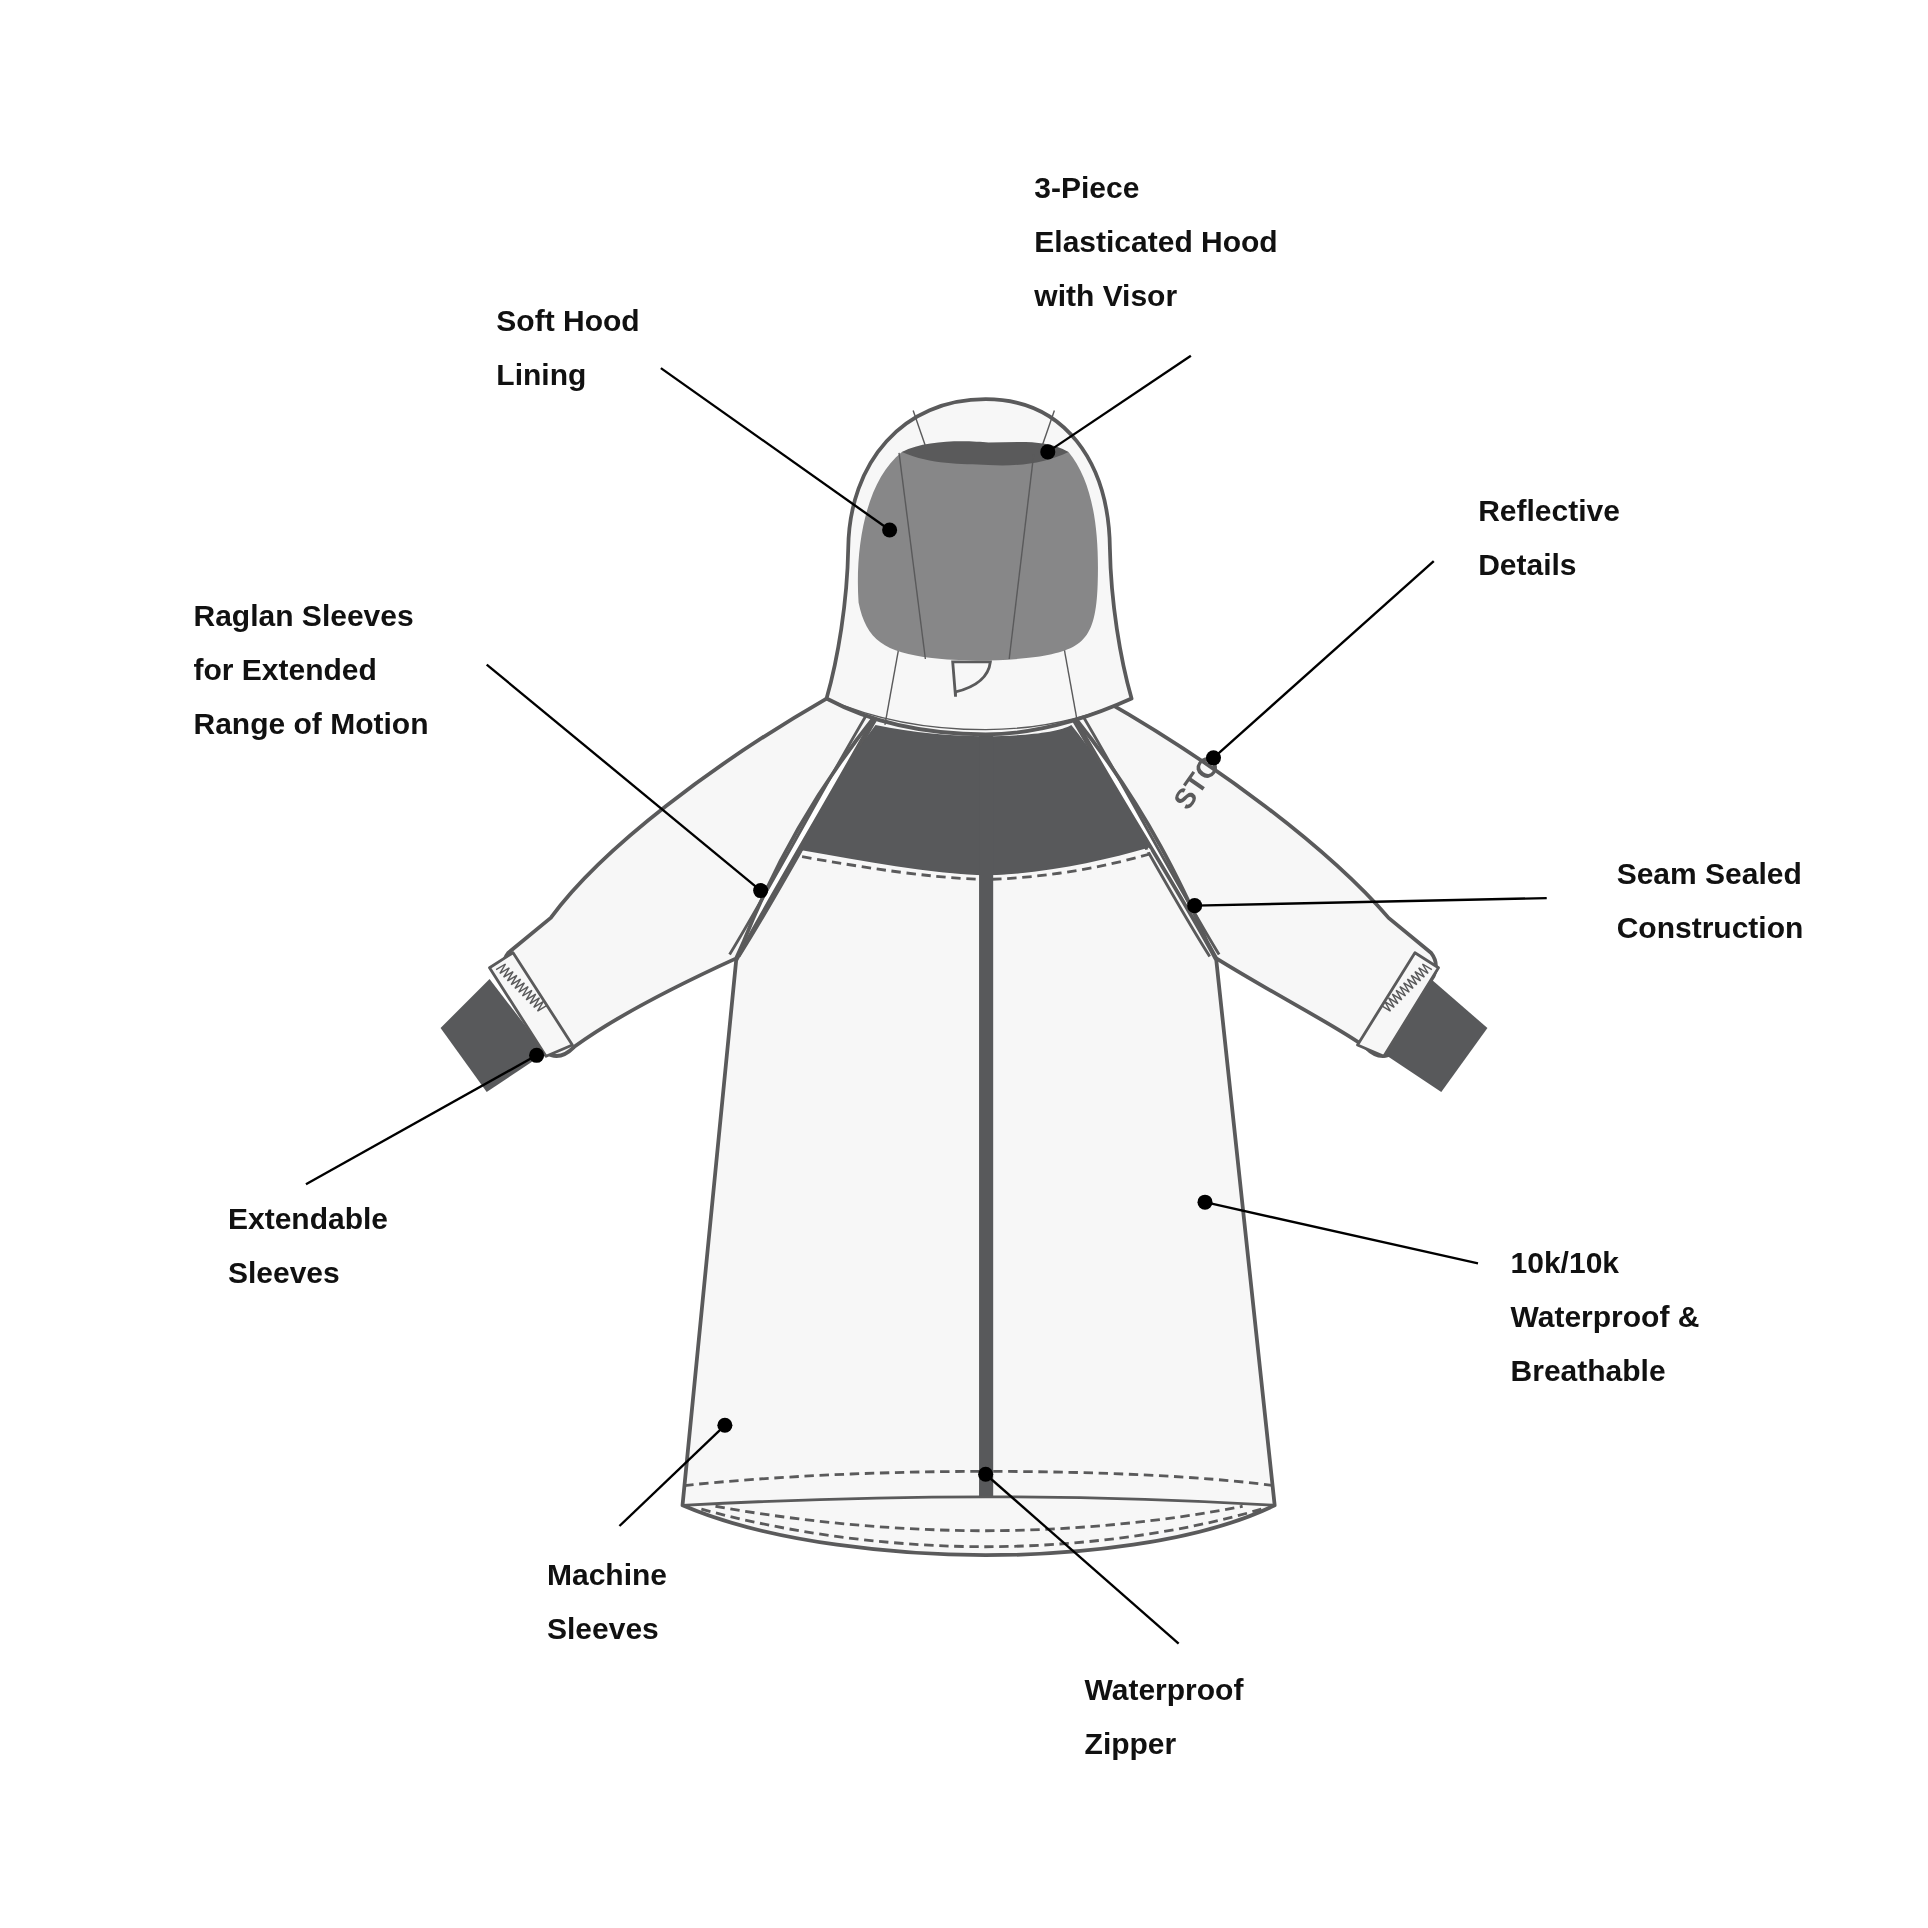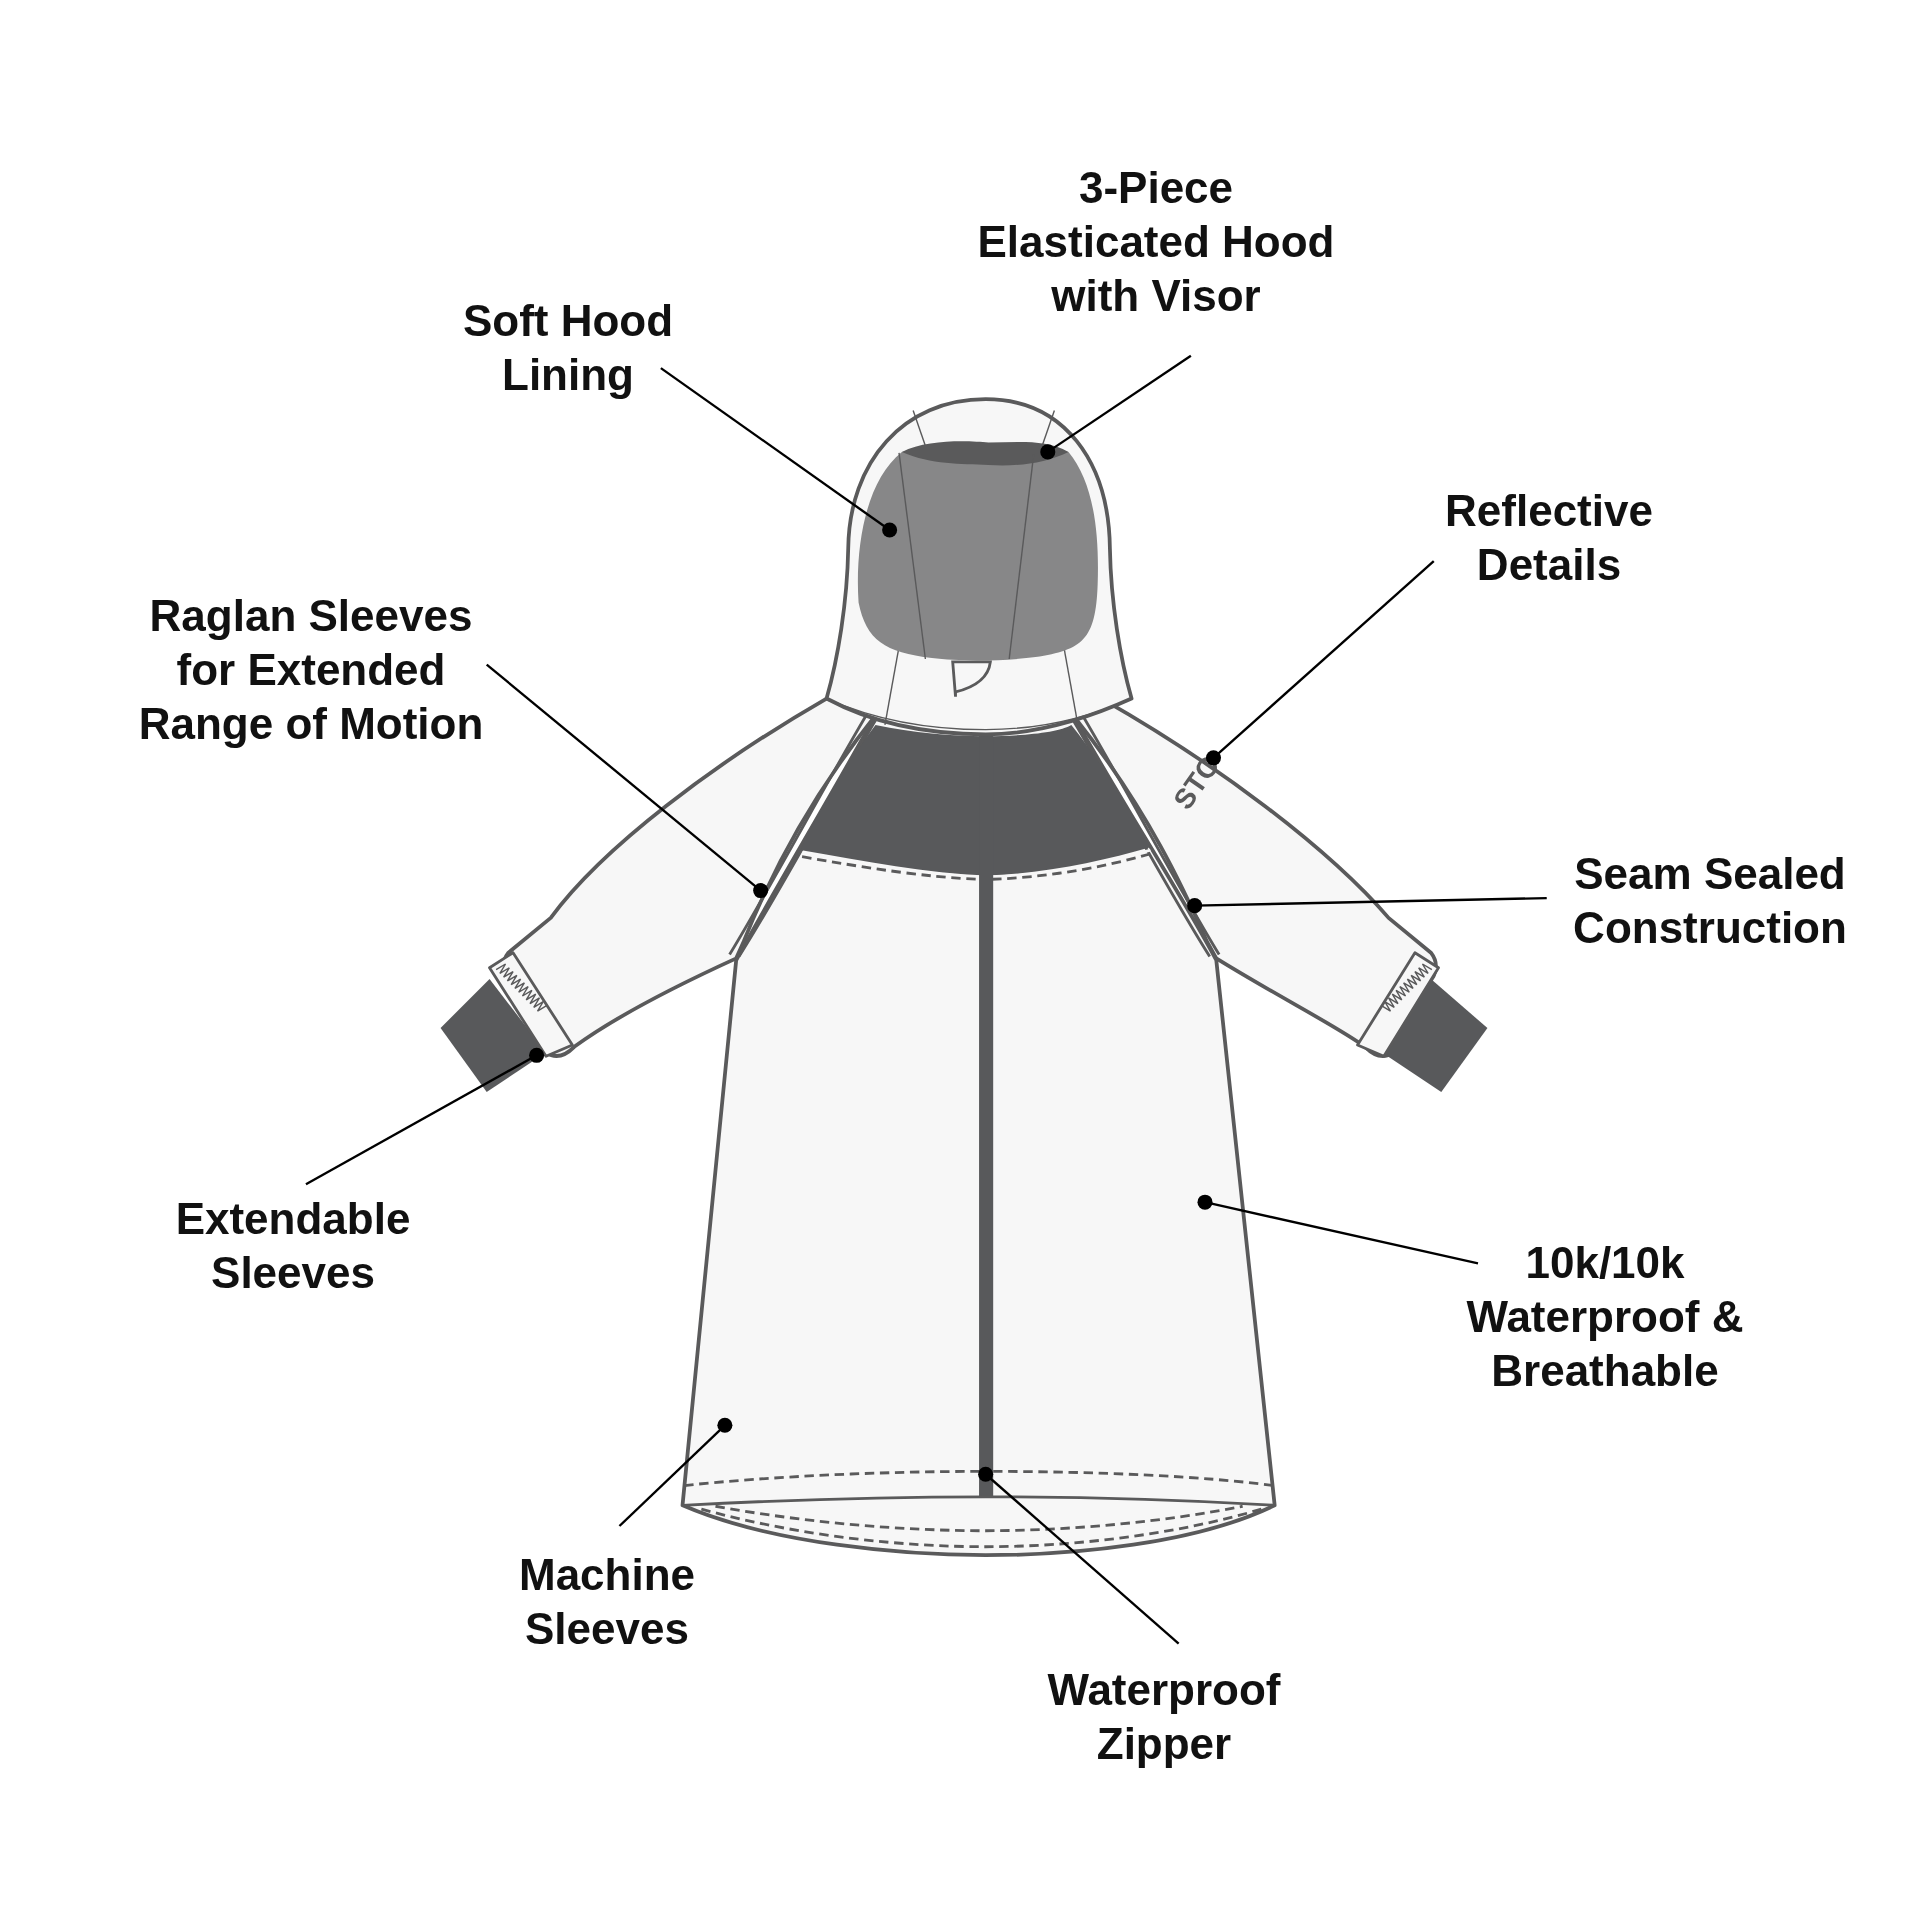--- a/index.html
+++ b/index.html
@@ -2,24 +2,24 @@
 <html style="font-size:15px"><head>
 <meta charset="utf-8">
 <style>
   html, body { margin:0; padding:0; background:#ffffff; }
   body { width:1928px; height:1928px; position:relative; overflow:hidden; }
   #stage { position:absolute; left:0; top:0; width:1928px; height:1928px; }
   .label {
     position:absolute;
     font-family: "Liberation Sans", "DejaVu Sans", sans-serif;
     font-weight:700;
-    font-size:44px;
+    font-size:30px;
     line-height:54px;
     color:#111111;
-    text-align:center;
+    text-align:left;
     white-space:nowrap;
     transform:translateX(-50%);
   }
   .label span { display:block; }
 </style>
 </head>
 <body>
 
 <div id="stage">
   <svg width="1928" height="1928" viewBox="0 0 2048 2048">
@@ -124,21 +124,21 @@
   </div>
   <div class="label" style="left:311px; top:589px;">
     <span>Raglan Sleeves</span>
     <span>for Extended</span>
     <span>Range of Motion</span>
   </div>
   <div class="label" style="left:1710px; top:847px;">
     <span>Seam Sealed</span>
     <span>Construction</span>
   </div>
-  <div class="label" style="left:293px; top:1192px;">
+  <div class="label" style="left:308px; top:1192px;">
     <span>Extendable</span>
     <span>Sleeves</span>
   </div>
   <div class="label" style="left:1605px; top:1236px;">
     <span>10k/10k</span>
     <span>Waterproof &amp;</span>
     <span>Breathable</span>
   </div>
   <div class="label" style="left:607px; top:1548px;">
     <span>Machine</span>

